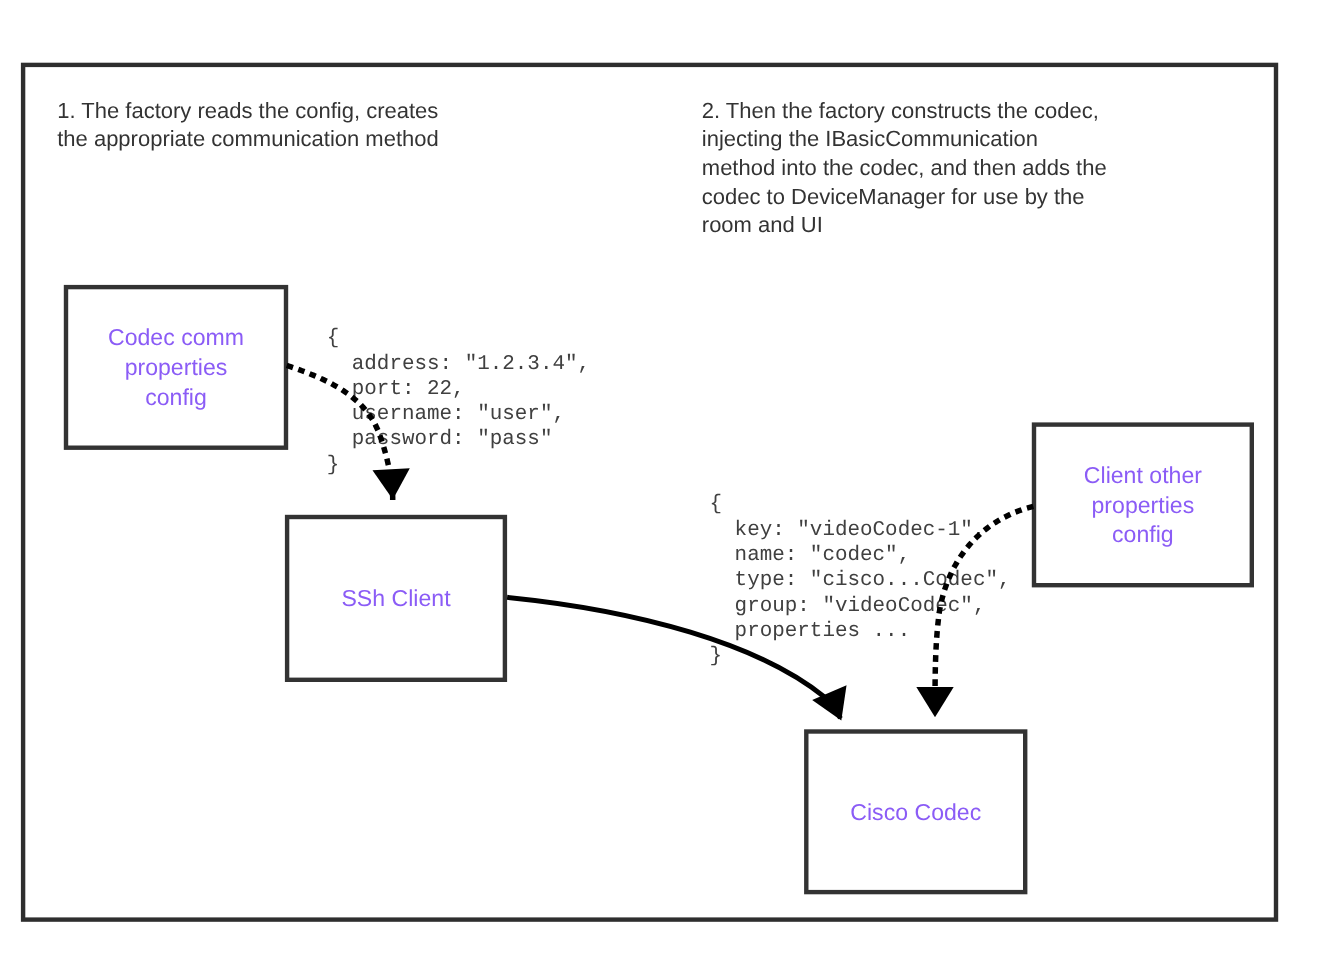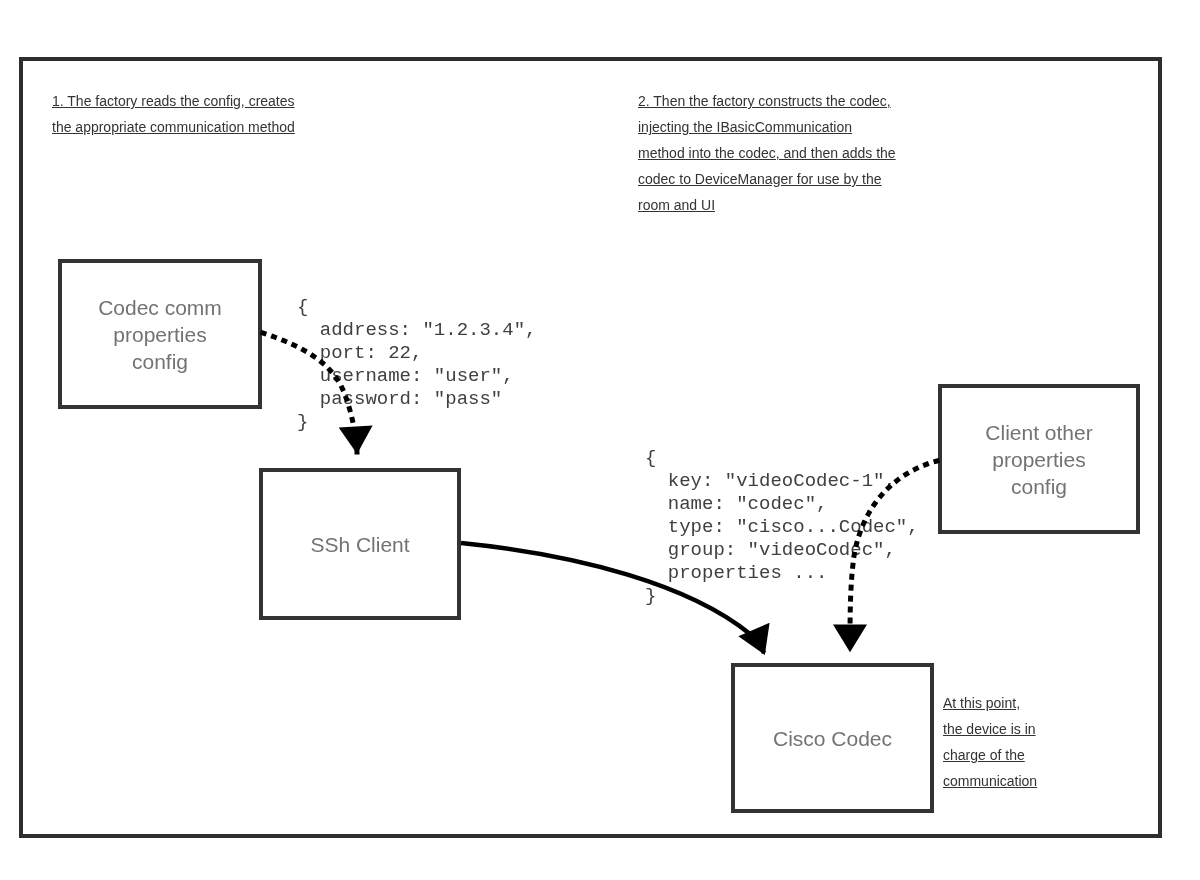--- a/index.html
+++ b/index.html
@@ -21,42 +21,41 @@
     left: 19px;
     top: 57px;
     width: 1143px;
     height: 781px;
     border: 4px solid #2e2e2e;
     box-sizing: border-box;
     background: #ffffff;
   }
   .note {
     position: absolute;
-    font-size: 14px;
+    font-size: 20px;
     line-height: 26px;
     white-space: pre-line;
     color: #333333;
-    text-decoration: underline;
   }
   .note-step1 { left: 52px;  top: 88px;  width: 500px; }
   .note-step2 { left: 638px; top: 88px;  width: 510px; }
   .note-endpoint { left: 943px; top: 690px; width: 215px; }
   .dbox {
     position: absolute;
     border: 4px solid #333333;
     box-sizing: border-box;
     background: #ffffff;
     display: flex;
     align-items: center;
     justify-content: center;
     text-align: center;
     font-size: 21px;
     line-height: 27px;
     white-space: pre-line;
-    color: #737373;
+    color: #8b5cf6;
   }
   .box-comm-config  { left: 58px;  top: 259px; width: 204px; height: 150px; }
   .box-ssh-client   { left: 259px; top: 468px; width: 202px; height: 152px; text-align: center; }
   .box-other-config { left: 938px; top: 384px; width: 202px; height: 150px; }
   .box-cisco-codec  { left: 708px; top: 663px; width: 203px; height: 150px; margin-left: 23px; }
   .code {
     position: absolute;
     margin: 0;
     font-family: "Liberation Mono", monospace;
     font-size: 19px;
@@ -119,24 +118,20 @@
   <div class="dbox box-other-config">
     <span>Client other
 properties
 config</span>
   </div>
 
   <div class="dbox box-cisco-codec">
     <span>Cisco Codec</span>
   </div>
 
-  <div class="note note-endpoint">At this point,
-the device is in
-charge of the
-communication</div>
 
   <svg class="arrow-layer" width="1200" height="880" viewBox="0 0 1200 880" xmlns="http://www.w3.org/2000/svg">
     <defs>
       <marker id="arrowhead" markerUnits="userSpaceOnUse" markerWidth="30" markerHeight="34" viewBox="0 0 26 32" refX="24" refY="16" orient="auto">
         <path d="M0,0 L26,16 L0,32 Z" fill="#000000"></path>
       </marker>
     </defs>
 
     <path d="M263,333 C305,347 334,364 345,395 C352,414 356,434 357,452" fill="none" stroke="#000000" stroke-width="5" stroke-dasharray="1 10" stroke-linecap="square" marker-end="url(#arrowhead)"></path>
 

